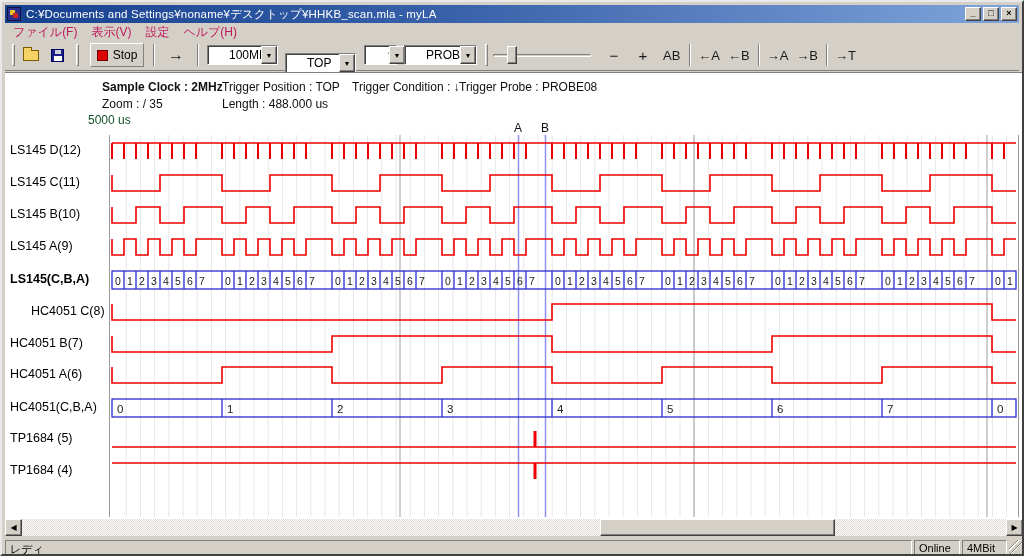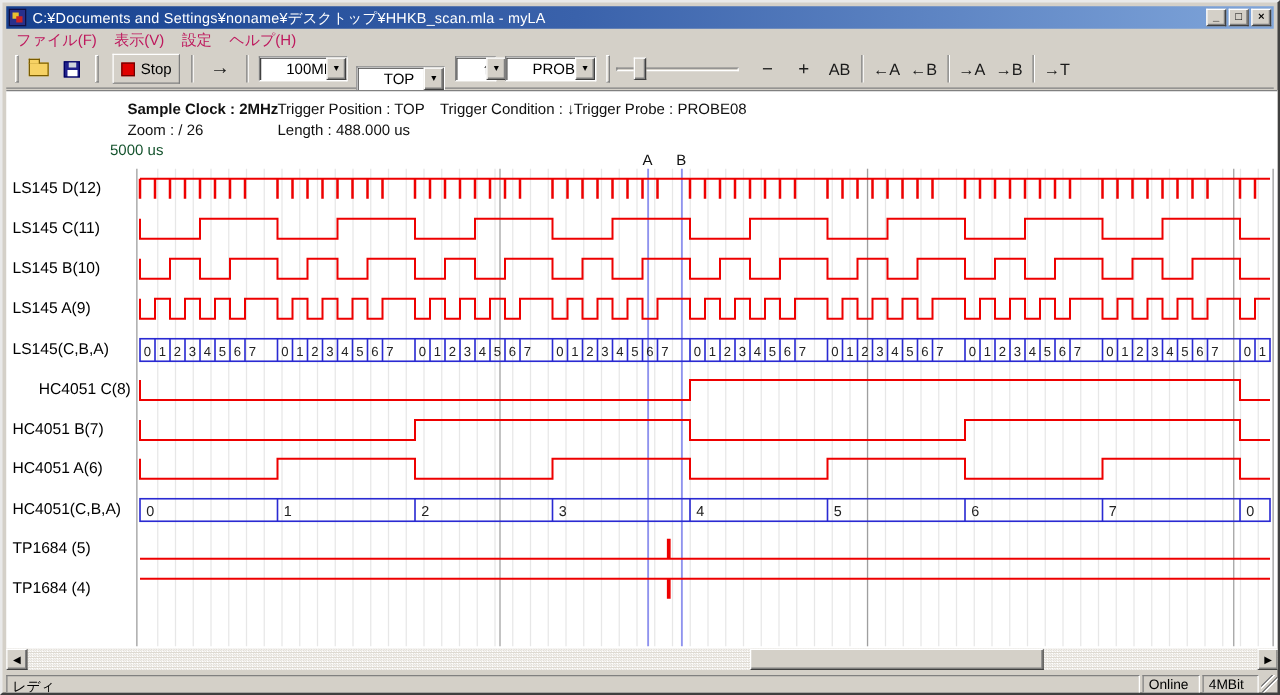--- a/index.html
+++ b/index.html
@@ -152,36 +152,36 @@
     <div class="tsep" style="margin-left:5px;"></div>
     <button class="flatbtn" style="margin-left:4px;">→T</button>
   </div>
 
   <div class="client-bg"></div>
 
   <span class="abs hdr-text" style="left:100px; top:78px;font-weight:bold;">Sample Clock : 2MHz</span>
   <span class="abs hdr-text" style="left:220px; top:78px;">Trigger Position : TOP</span>
   <span class="abs hdr-text" style="left:350px; top:78px;">Trigger Condition : ↓</span>
   <span class="abs hdr-text" style="left:457px; top:78px;">Trigger Probe : PROBE08</span>
-  <span class="abs hdr-text" style="left:100px; top:95px;">Zoom : /  26</span>
+  <span class="abs hdr-text" style="left:100px; top:95px;">Zoom : /  35</span>
   <span class="abs hdr-text" style="left:220px; top:95px;">Length : 488.000 us</span>
   <span class="abs axis-label" style="left:86px; top:111px;">5000 us</span>
 
   <span class="abs cursor-label" style="left:509px; top:119px;">A</span>
   <span class="abs cursor-label" style="left:536px; top:119px;">B</span>
 
   <div class="abs divider-v" style="left:107px; top:133px; height:382px;"></div>
   <div class="abs divider-v" style="left:1016px; top:133px; height:382px;"></div>
 
   <div id="labels">
       <div class="abs sig-label" style="left: 8px; top: 141px;">LS145 D(12)</div>
       <div class="abs sig-label" style="left: 8px; top: 173px;">LS145 C(11)</div>
       <div class="abs sig-label" style="left: 8px; top: 205px;">LS145 B(10)</div>
       <div class="abs sig-label" style="left: 8px; top: 237px;">LS145 A(9)</div>
-      <div class="abs sig-label" style="left: 8px; top: 270px;">LS145(C,B,A)</div>
+      <div class="abs sig-label" style="left: 8px; top: 270px; font-weight: bold;">LS145(C,B,A)</div>
       <div class="abs sig-label" style="left: 8px; top: 302px; margin-left: 21px;">HC4051 C(8)</div>
       <div class="abs sig-label" style="left: 8px; top: 334px;">HC4051 B(7)</div>
       <div class="abs sig-label" style="left: 8px; top: 365px;">HC4051 A(6)</div>
       <div class="abs sig-label" style="left: 8px; top: 398px;">HC4051(C,B,A)</div>
       <div class="abs sig-label" style="left: 8px; top: 429px;">TP1684 (5)</div>
       <div class="abs sig-label" style="left: 8px; top: 461px;">TP1684 (4)</div>
     </div>
   <svg id="plot" class="abs" style="left:0; top:0;" width="1024" height="556">
       <line x1="124.2" y1="133" x2="124.2" y2="515" stroke="#e7e7e7" stroke-width="1"></line>
       <line x1="138.4" y1="133" x2="138.4" y2="515" stroke="#e7e7e7" stroke-width="1"></line>

